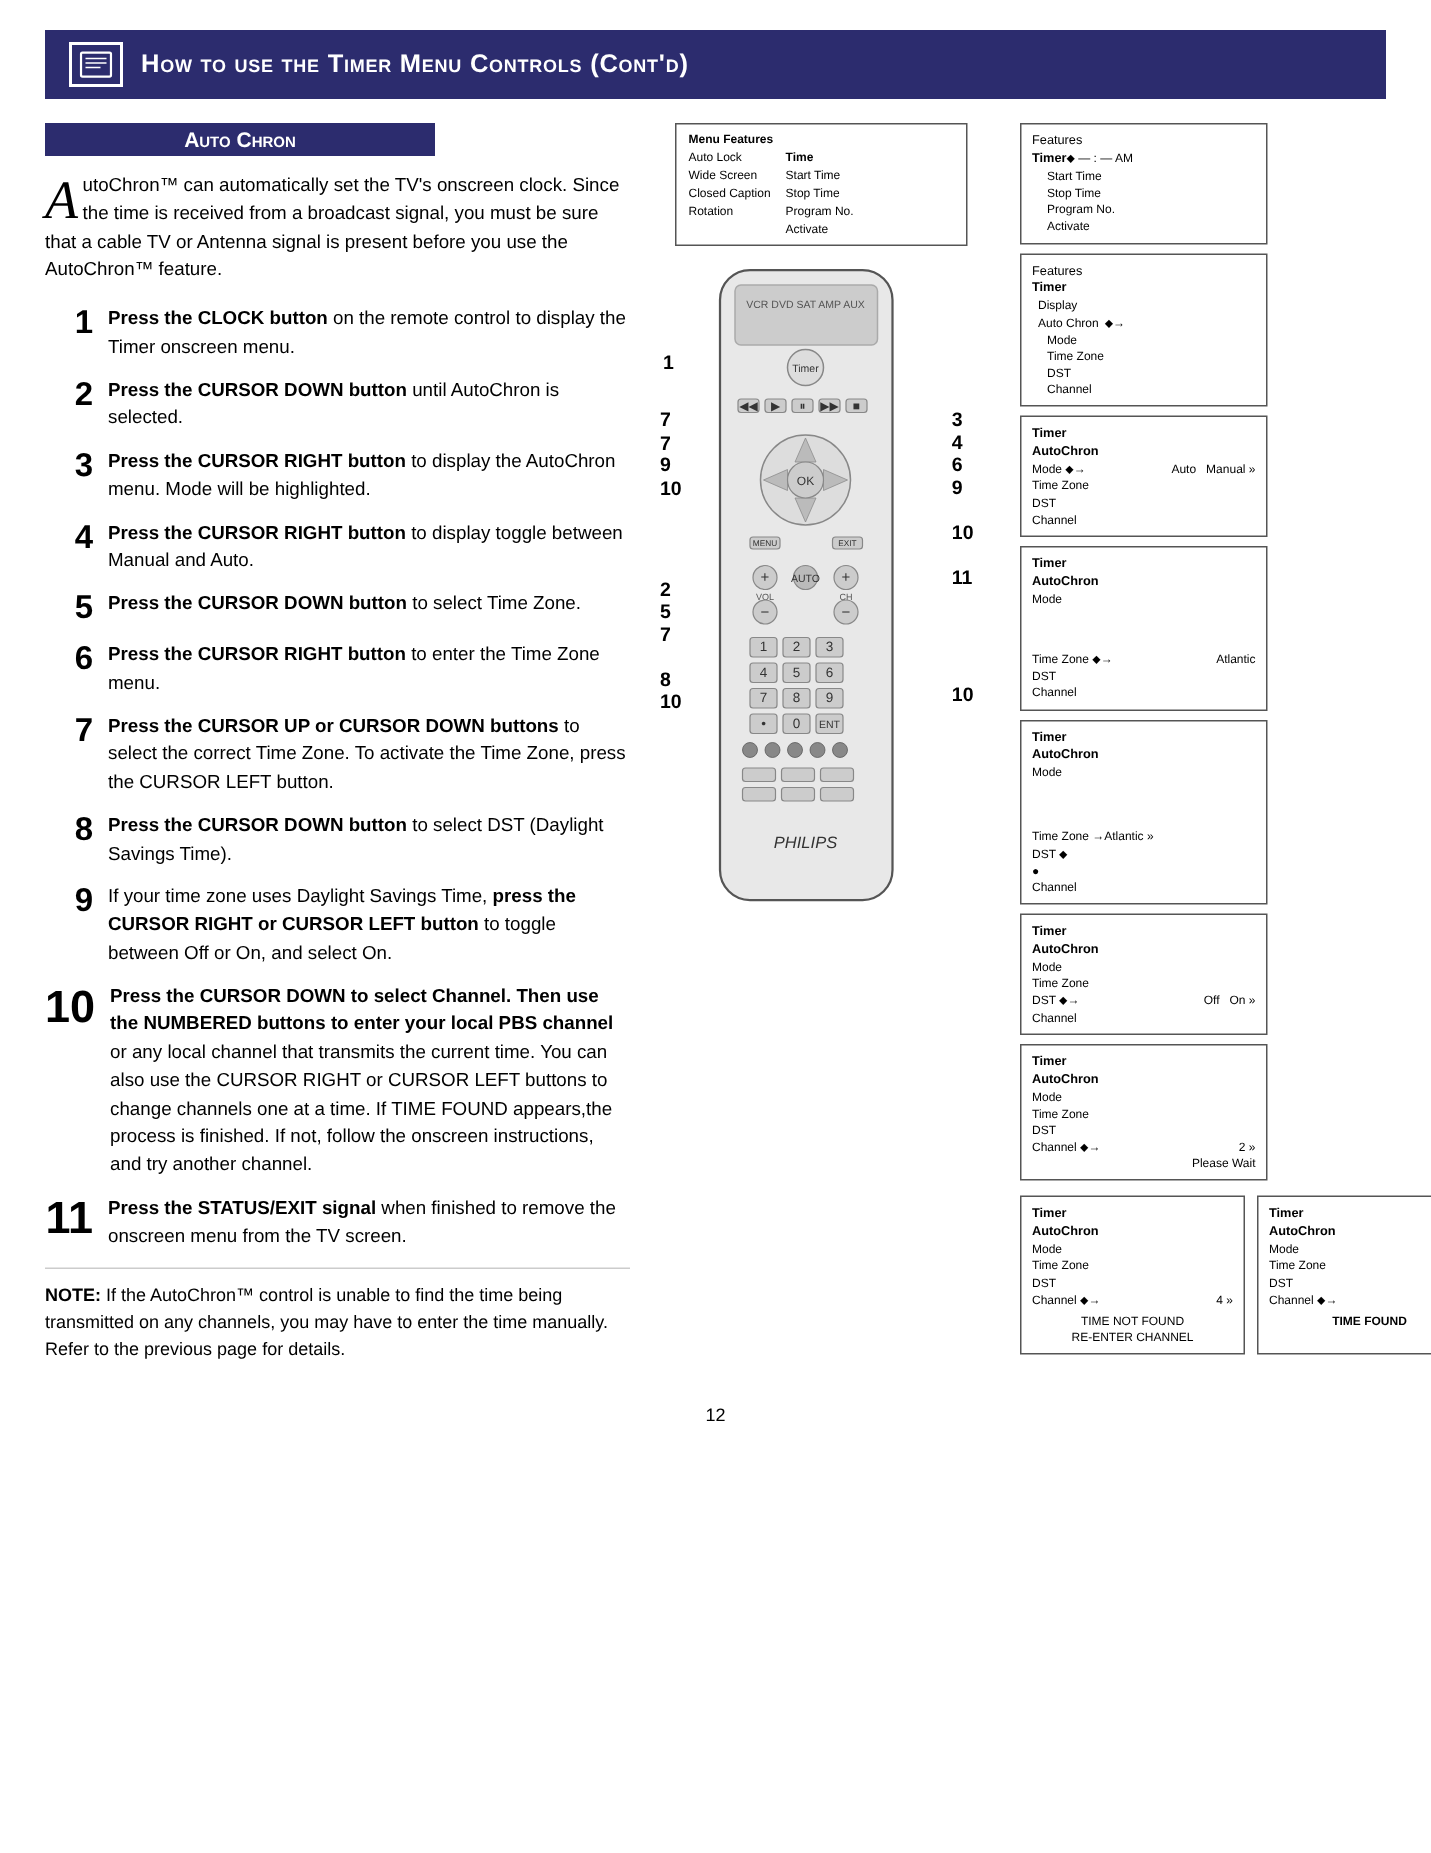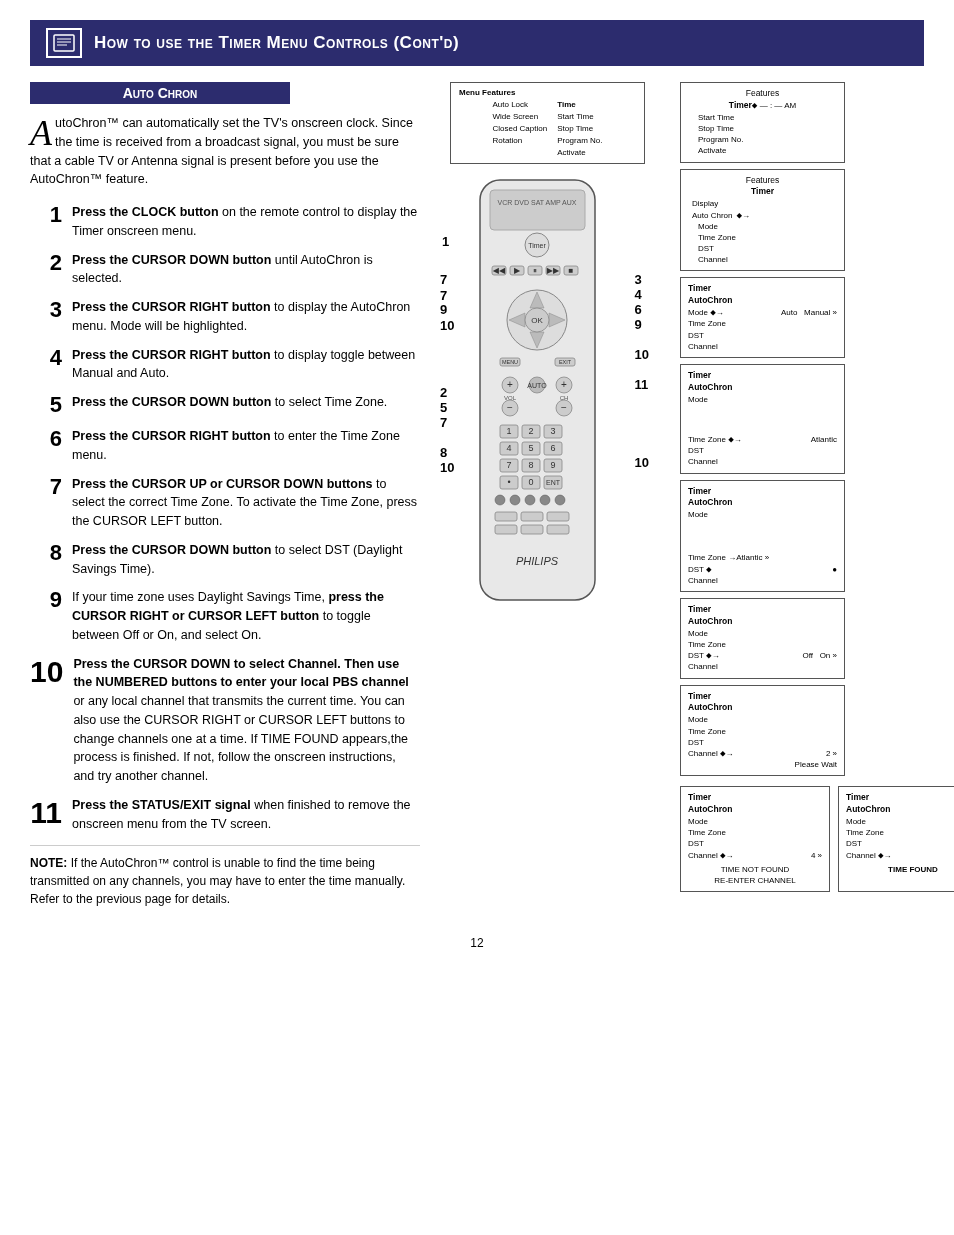--- a/index.html
+++ b/index.html
@@ -129,21 +129,21 @@
     .screen-box {
       border: 1px solid #555;
       padding: 5px 7px;
       font-size: 9px;
       line-height: 1.4;
       background: #fff;
       position: relative;
     }
     .screen-box .sb-row {
       display: flex;
-      justify-content: center;
+      justify-content: flex-start;
       font-size: 8.5px;
     }
 
     
     .right-panel {
       display: flex;
       flex-direction: row;
       gap: 10px;
     }
     .remote-column {
@@ -280,21 +280,21 @@
 
   <div class="right-col">
 
     <div class="right-panel">
 
       <div class="remote-column">
 
         
         <div style="border:1px solid #555; padding:4px 8px; font-size:8px; line-height:1.5; margin-bottom:6px; width:195px; margin-left:10px;">
           <div style="font-weight:bold; font-size:8px;">Menu Features</div>
-          <div style="display:flex; gap:10px;justify-content:center;">
+          <div style="display:flex; gap:10px;">
             <div>
               <div>Auto Lock</div>
               <div>Wide Screen</div>
               <div>Closed Caption</div>
               <div>Rotation</div>
             </div>
             <div>
               <div style="font-weight:bold;">Time</div>
               <div>Start Time</div>
               <div>Stop Time</div>
@@ -489,21 +489,21 @@
         </div>
 
         <div class="screen-box" style="width:165px;">
           <div style="font-weight:bold; font-size:8.5px;">Timer</div>
           <div style="font-weight:bold; font-size:8.5px;">AutoChron</div>
           <div style="font-size:8px;">Mode</div>
           <div style="font-size:8px; display:flex; justify-content:flex-start;margin-top:32px;">
             <span>Time Zone →</span>
             <span>Atlantic »</span>
           </div>
-          <div style="font-size:8px; display:flex; justify-content:space-between;">
+          <div style="font-size:8px; display:flex; justify-content:space-between;flex-direction:column;">
             <span>DST ⬥</span>
             <span>●</span>
           </div>
           <div style="font-size:8px;">Channel</div>
         </div>
 
         <div class="screen-box" style="width:165px;">
           <div style="font-weight:bold; font-size:8.5px;">Timer</div>
           <div style="font-weight:bold; font-size:8.5px;">AutoChron</div>
           <div style="font-size:8px;">Mode</div>

